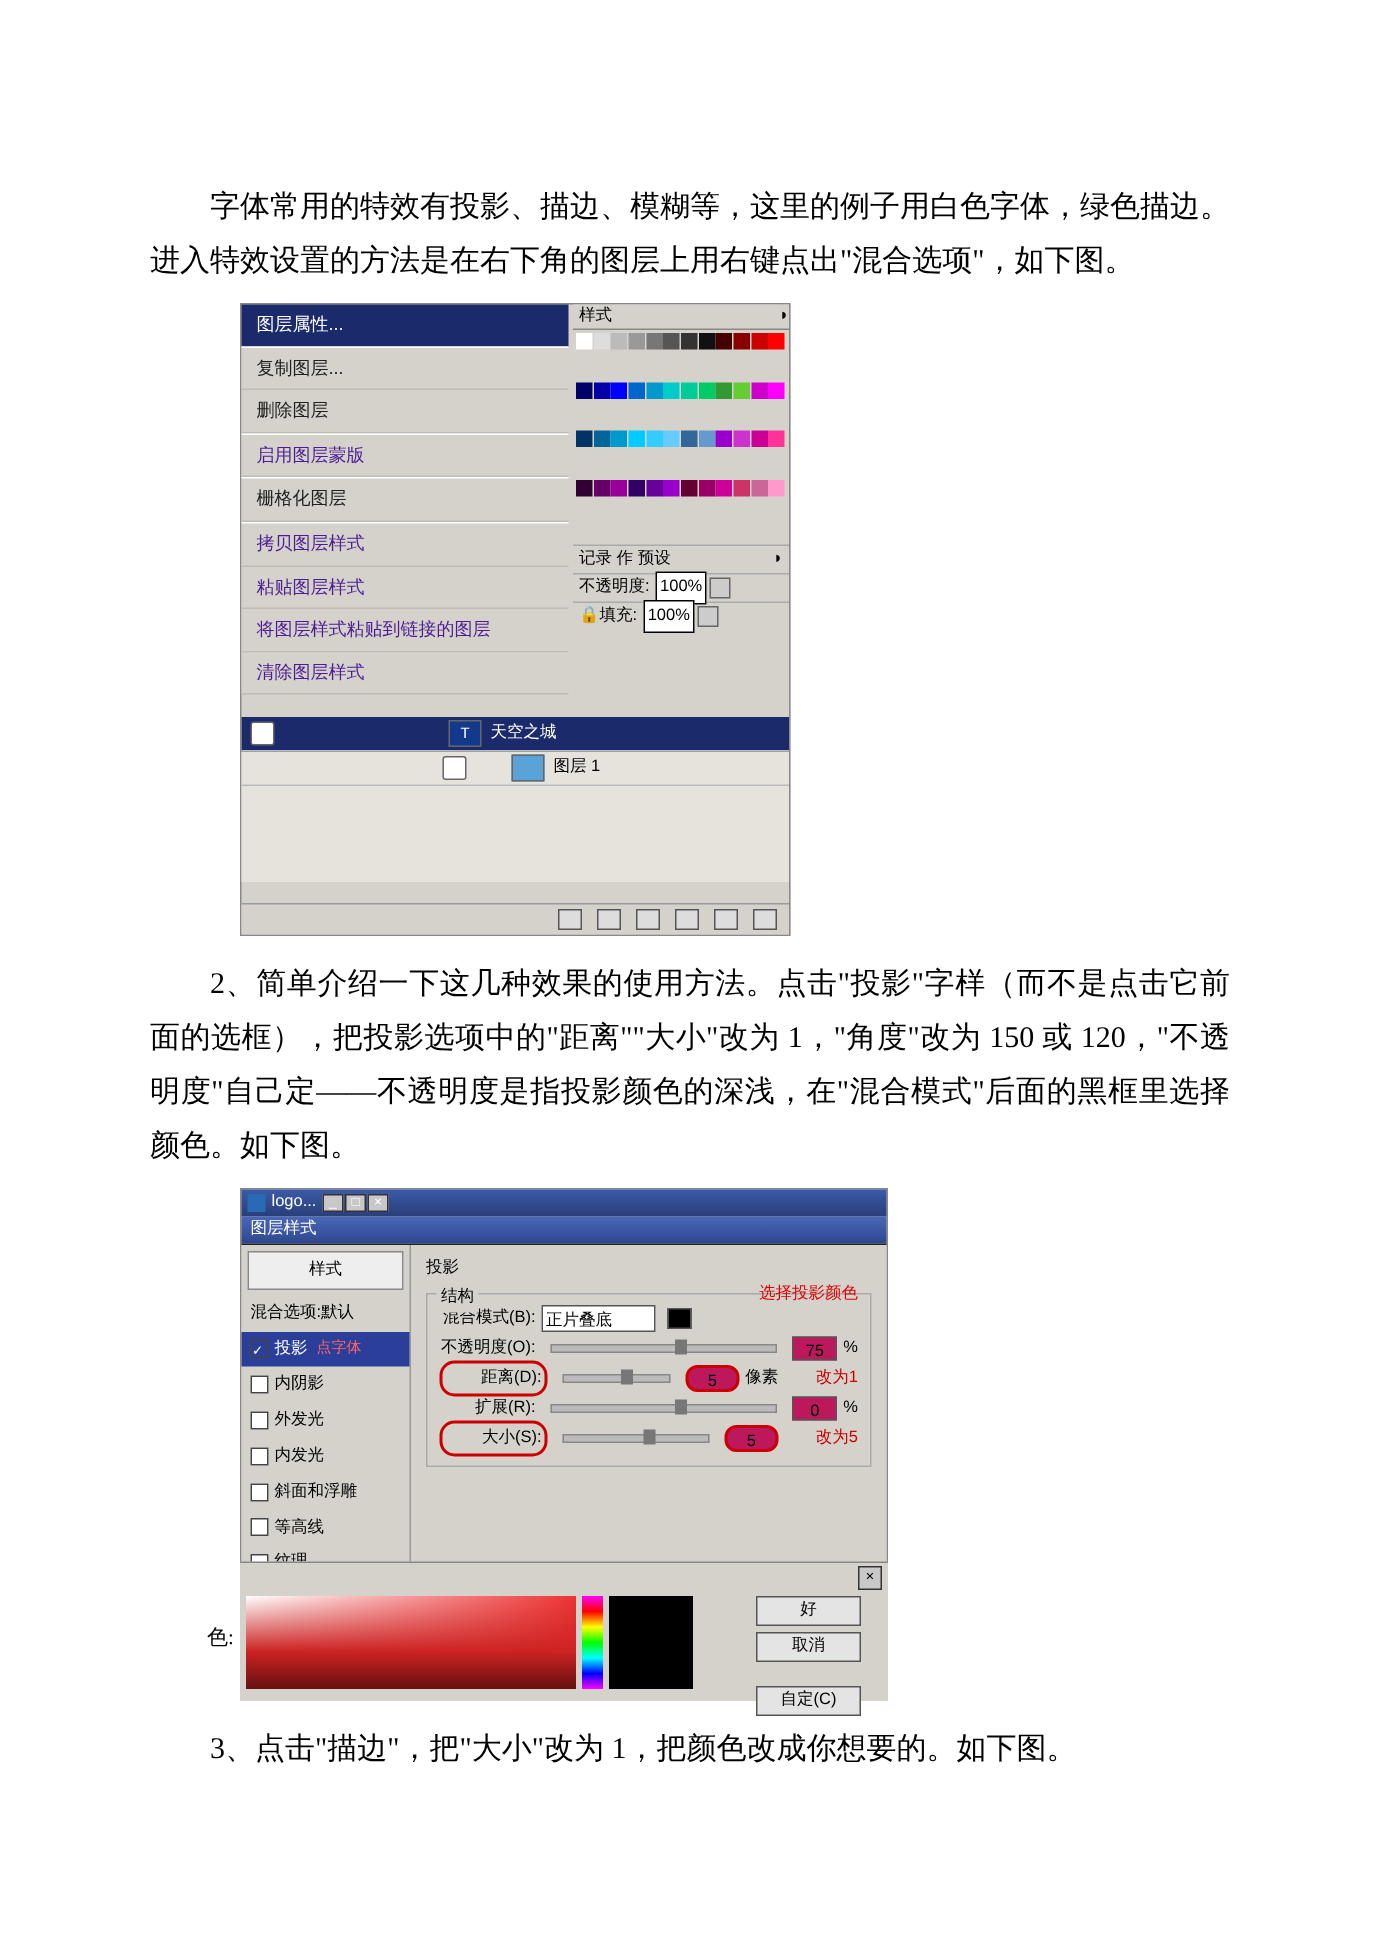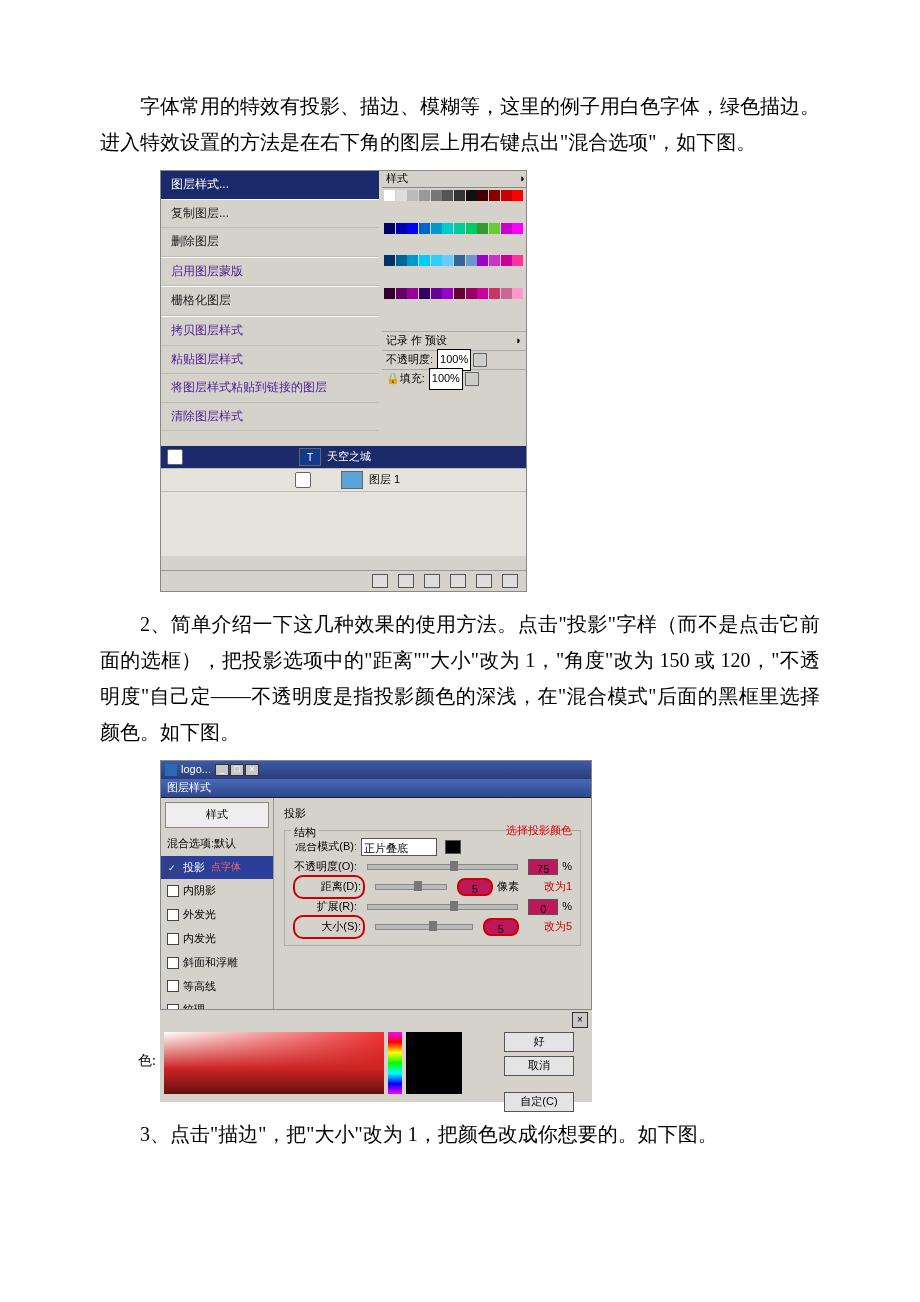--- a/index.html
+++ b/index.html
@@ -8,21 +8,21 @@
     background: #fff;
     font-family: "SimSun", "宋体", serif;
     font-size: 20px;
     line-height: 1.8;
     color: #000;
   }
   .page {
     width: 920px;
     min-height: 1302px;
     box-sizing: border-box;
-    padding: 88px 100px 80px 100px;
+    padding: 120px 100px 80px 100px;
   }
   .para {
     text-indent: 2em;
     margin: 0 0 8px 0;
     text-align: justify;
   }
   .figure {
     margin: 10px 0 14px 60px;
   }
 
@@ -252,21 +252,21 @@
 </head>
 <body>
 
 <div class="page">
 
   <p class="para">字体常用的特效有投影、描边、模糊等，这里的例子用白色字体，绿色描边。进入特效设置的方法是在右下角的图层上用右键点出"混合选项"，如下图。</p>
 
   <div class="figure">
     <div class="fig1">
       <div class="ctx-menu">
-        <div class="ctx-item sel">图层样式...</div>
+        <div class="ctx-item sel">图层属性...</div>
         <div class="ctx-item ctx-group-top">复制图层...</div>
         <div class="ctx-item">删除图层</div>
         <div class="ctx-item disabled ctx-group-top">启用图层蒙版</div>
         <div class="ctx-item ctx-group-top">栅格化图层</div>
         <div class="ctx-item disabled ctx-group-top">拷贝图层样式</div>
         <div class="ctx-item disabled">粘贴图层样式</div>
         <div class="ctx-item disabled">将图层样式粘贴到链接的图层</div>
         <div class="ctx-item disabled">清除图层样式</div>
       </div>
 

